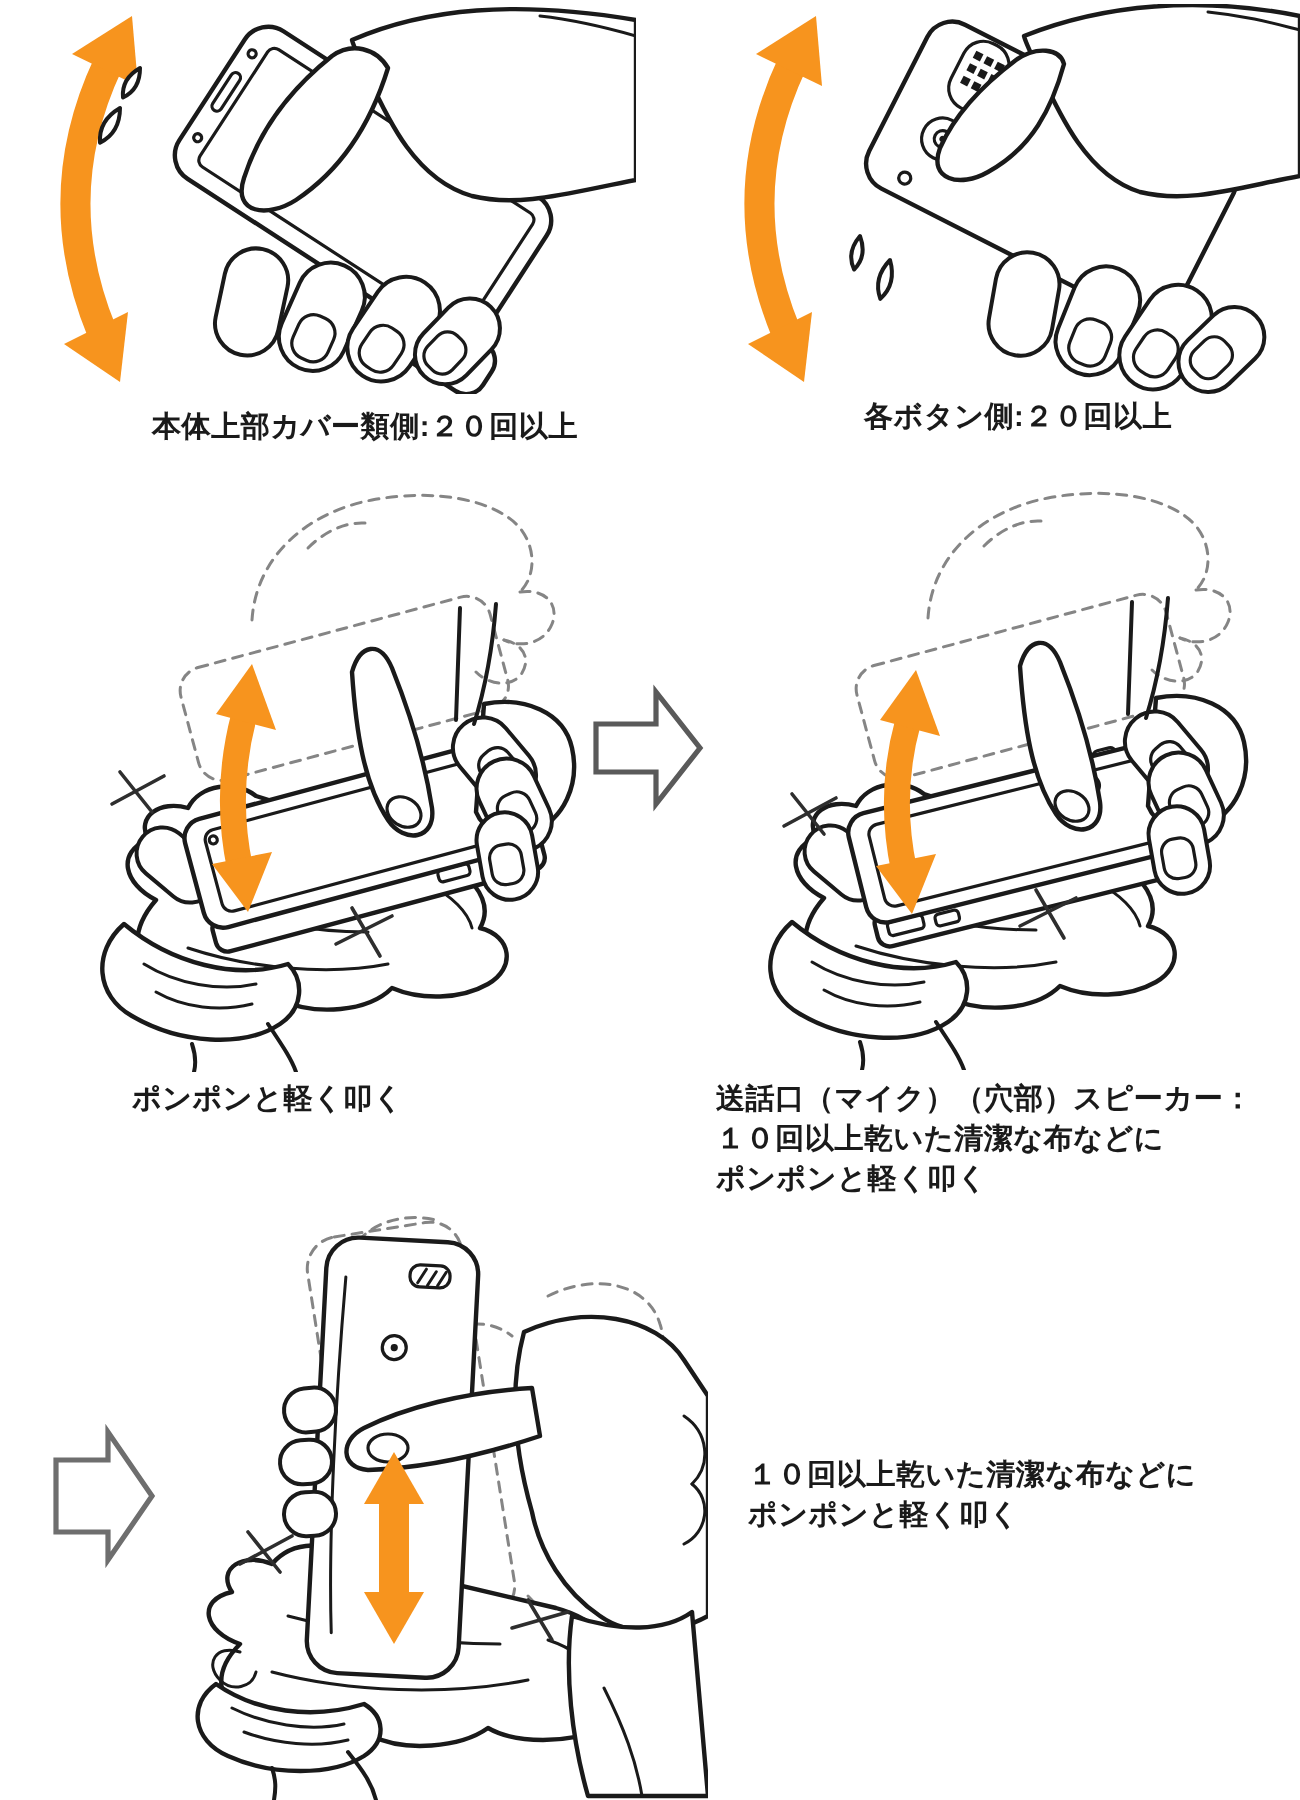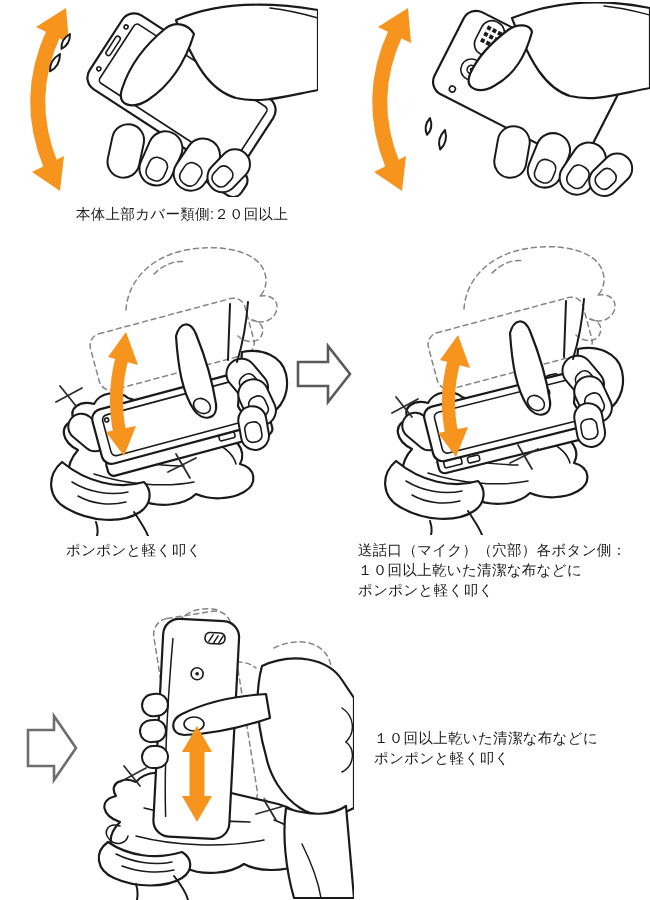--- a/index.html
+++ b/index.html
@@ -1,17 +1,17 @@
 <!DOCTYPE html>
 <html style="--bg: #ffffff; --ink: #1a1a1a; --dash: #858585; --orange: #F7941E; --stepArrow: #5a5a5a; --stepArrow2: #6e6e6e;"><head>
 <meta charset="utf-8">
 <style>
   html,body{margin:0;padding:0;}
   body{width:650px;height:900px;background:var(--bg,#fff);font-family:"Liberation Sans","DejaVu Sans",sans-serif;}
-  #stage{position:relative;width:650px;height:900px;overflow:hidden;background:var(--bg,#fff);}
+  #stage{position:relative;width:650px;height:900px;overflow:hidden;background:var(--bg,#fff);font-weight:bold;}
   .fig{position:absolute;}
   .cap{position:absolute;color:var(--ink,#1a1a1a);font-size:14.5px;line-height:20px;letter-spacing:0.3px;white-space:nowrap;}
   
   .ln{fill:#ffffff;stroke:var(--ink,#1a1a1a);stroke-width:2.2;stroke-linejoin:round;stroke-linecap:round;}
   .ln2{fill:#ffffff;stroke:var(--ink,#1a1a1a);stroke-width:2;stroke-linejoin:round;stroke-linecap:round;}
   .op{fill:none;stroke:var(--ink,#1a1a1a);stroke-width:2;stroke-linejoin:round;stroke-linecap:round;}
   .thin{fill:none;stroke:var(--ink,#1a1a1a);stroke-width:1.5;stroke-linecap:round;}
   .det{fill:none;stroke:var(--ink,#1a1a1a);stroke-width:1.6;}
   .dash{fill:none;stroke:var(--dash,#858585);stroke-width:1.5;stroke-dasharray:5 4;stroke-linecap:round;stroke-linejoin:round;}
   .orange{fill:var(--orange,#F7941E);stroke:none;}
@@ -125,20 +125,21 @@
         <g transform="rotate(46 258 172)">
             <rect class="ln2" x="244" y="148" width="30" height="48" rx="15"></rect>
             <rect class="det" x="250" y="168" width="17" height="21" rx="7"></rect>
           </g>
       </g>
       <path class="ln" d="M180,30 C174,52 164,72 142,84 C128,92 112,88 118,72 C126,54 140,40 156,28 C166,21 178,22 180,30 Z"></path>
     </g>
   </svg>
 
   <div class="cap" style="left:76px;top:204px">本体上部カバー類側:２０回以上</div>
+  <div class="cap" style="left:432px;top:199px">各ボタン側:２０回以上</div>
 
   <svg class="fig" style="left:34px;top:244px" width="272" height="292" viewBox="0 0 272 292">
 
     <g>
       <g transform="rotate(-15 135 100)">
           <rect class="dash" x="58" y="72" width="160" height="58" rx="12"></rect>
         </g>
       <path class="dash" d="M92,66 C94,34 120,12 152,6 C184,0 214,6 226,20 C234,30 234,44 226,52"></path>
       <path class="dash" d="M226,52 C238,50 246,58 242,68 C238,78 226,80 218,76"></path>
       <path class="dash" d="M218,76 C228,78 232,86 226,94 C220,100 210,98 204,92"></path>
@@ -284,21 +285,21 @@
         <path class="imp" d="M24,154 L40,174"></path>
       <path class="imp" d="M138,220 L166,206"></path>
         <path class="imp" d="M146,202 L160,226"></path>
     </g>
   </svg>
 
   <div class="cap" style="left:66px;top:540px">
     <div>ポンポンと軽く叩く</div>
   </div>
   <div class="cap" style="left:358px;top:540px">
-    <div>送話口（マイク）（穴部）各ボタン側：</div>
+    <div>送話口（マイク）（穴部）スピーカー：</div>
     <div>１０回以上乾いた清潔な布などに</div>
     <div>ポンポンと軽く叩く</div>
   </div>
 
   <svg class="fig" style="left:24px;top:608px" width="330" height="292" viewBox="0 0 330 292">
 
     <polygon class="blockarrow2" points="4,122 30,122 30,108 52,140 30,172 30,158 4,158"></polygon>
 
     <g>
       <g transform="rotate(-9 178 90)">

